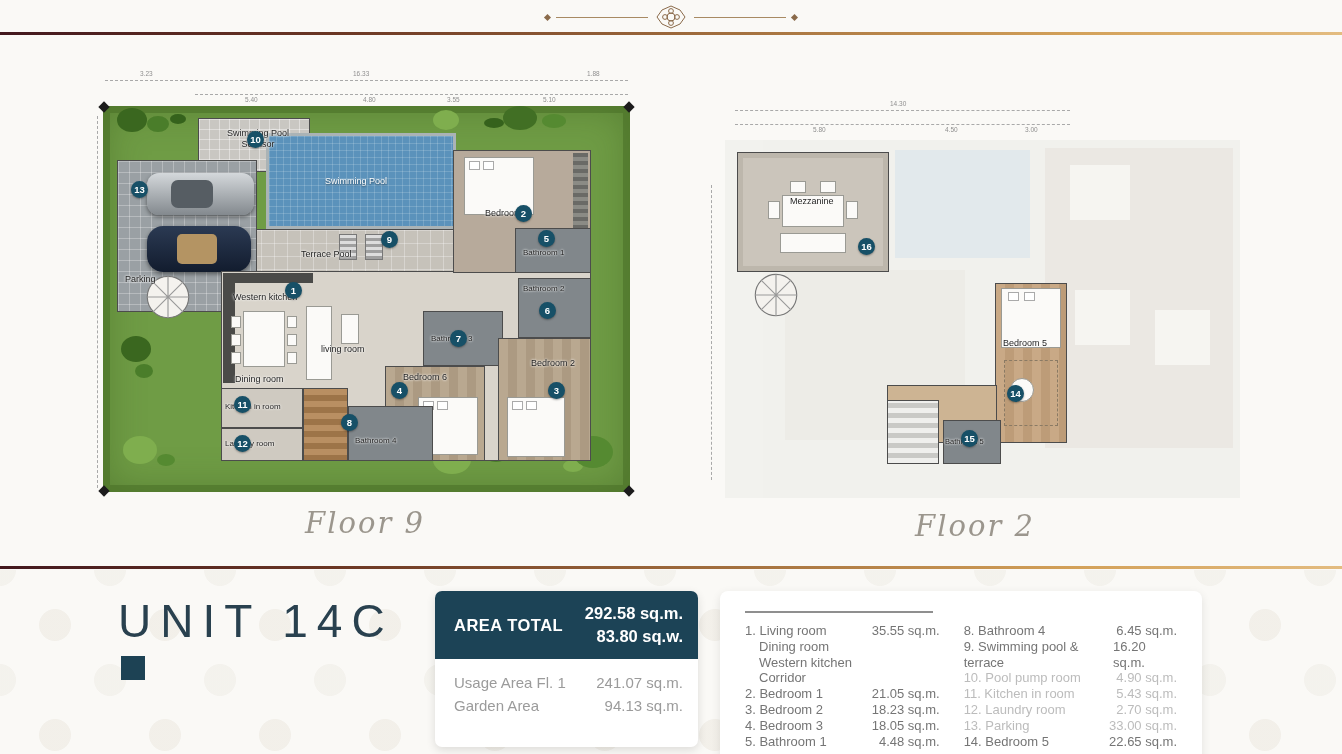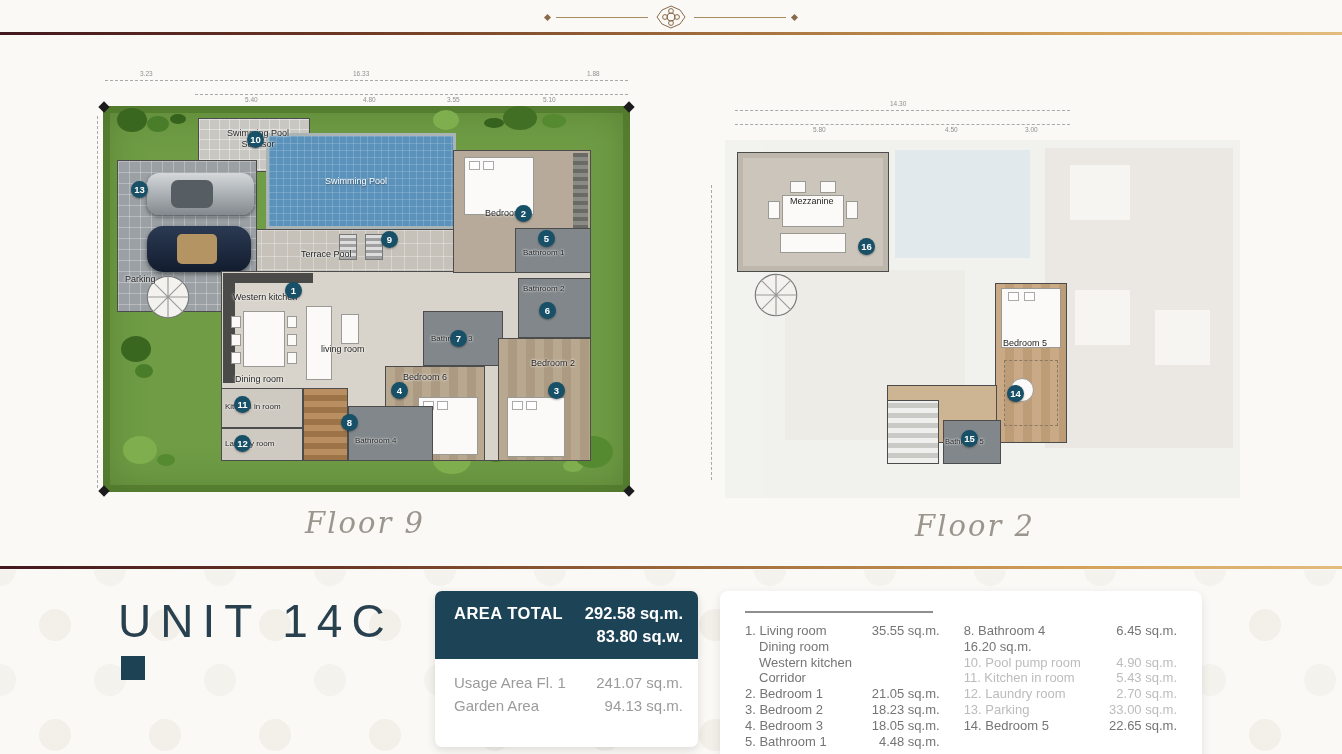--- a/index.html
+++ b/index.html
@@ -41,21 +41,21 @@
   .deck{position:absolute;width:18px;height:26px;background:repeating-linear-gradient(180deg,#ddd 0 3px,#9f9f9f 3px 6px);border:1px solid #777}
   .floorcap{position:absolute;font-family:"DejaVu Serif",serif;font-style:italic;font-size:29px;color:#9b968d;letter-spacing:2px;text-align:center;width:150px}
   .ghost{position:absolute;opacity:.5}
   
   .unit-name{position:absolute;font-size:46px;font-weight:300;letter-spacing:9px;color:#29414f}
   .style-row{position:absolute;display:flex;align-items:center;gap:13px}
   .style-sq{width:24px;height:24px;background:#1d4254}
   .style-label{font-size:19px;letter-spacing:2px;color:#3d3d3d}
   .card{position:absolute;width:263px;border-radius:7px;box-shadow:0 3px 10px rgba(0,0,0,.12);background:#fff}
   .card-head{background:#1c4356;border-radius:7px 7px 0 0;padding:11px 15px 11px 19px;display:flex;justify-content:space-between;color:#fff}
-  .card-head .t{font-size:16.5px;font-weight:bold;letter-spacing:.5px;margin-top:2px}
+  .card-head .t{font-size:16.5px;font-weight:bold;letter-spacing:.5px;margin-top:14px}
   .card-head .vals{text-align:right;font-size:16.5px;font-weight:bold;line-height:1.4}
   .card-body{padding:15px 15px 13px 19px;min-height:88px}
   .cb-row{display:flex;justify-content:space-between;font-size:15px;color:#9b9b9b;margin-bottom:6px}
   .panel{position:absolute;width:482px;height:220px;background:#fff;border-radius:8px;box-shadow:0 3px 10px rgba(0,0,0,.10);padding:13px 25px 0 25px}
   .panel-title{font-size:15px;font-weight:bold;letter-spacing:1.2px;color:#3c3c3c}
   .panel-rule{width:188px;height:2px;background:#8f8f8f;margin-top:7px}
   .ai-cols{display:flex;gap:24px;margin-top:10px}
   .ai-col-l{width:208px}
   .ai-col-r{width:228px}
   .ai-row{display:flex;justify-content:space-between;font-size:13px;color:#757575;line-height:15.8px}
@@ -331,20 +331,21 @@
         <span>5. Bathroom 1</span>
         <span>4.48 sq.m.</span>
       </div>
     </div>
     <div class="ai-col-r">
       <div class="ai-row">
         <span>8. Bathroom 4</span>
         <span>6.45 sq.m.</span>
       </div>
       <div class="ai-row">
+        <span>9. Swimming pool &amp; terrace</span>
         <span>16.20 sq.m.</span>
       </div>
       <div class="ai-row muted">
         <span>10. Pool pump room</span>
         <span>4.90 sq.m.</span>
       </div>
       <div class="ai-row muted">
         <span>11. Kitchen in room</span>
         <span>5.43 sq.m.</span>
       </div>

